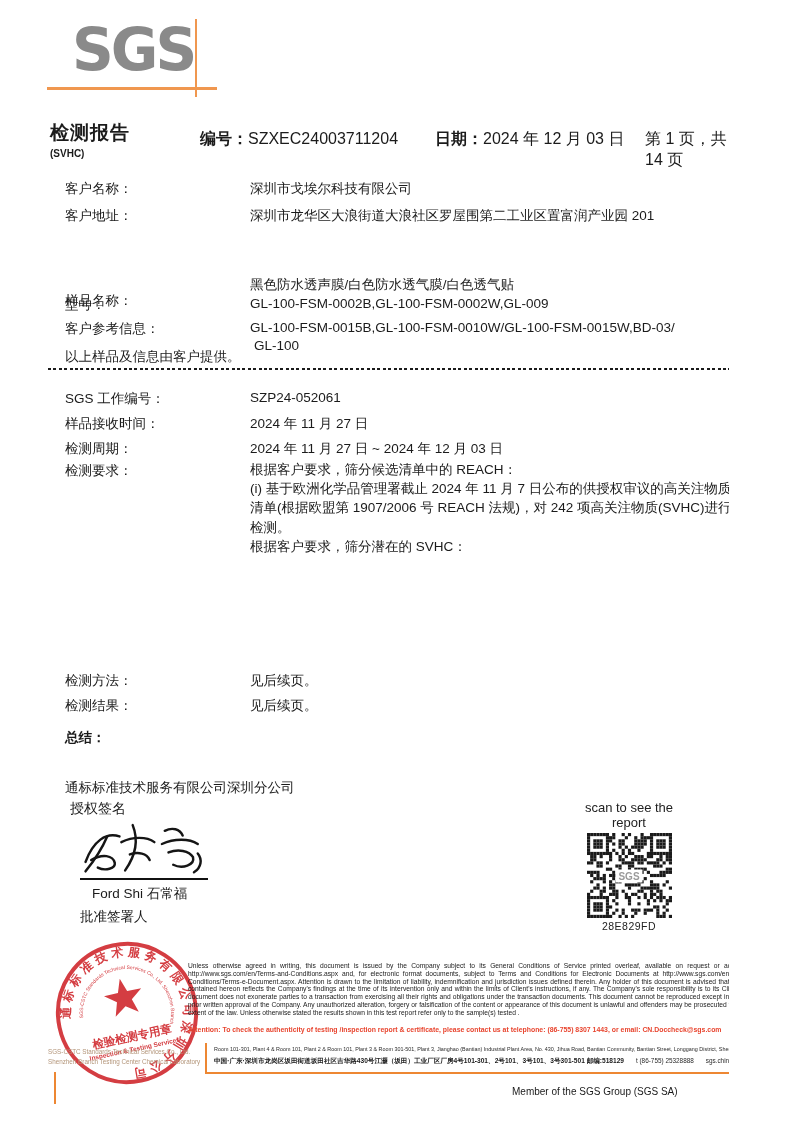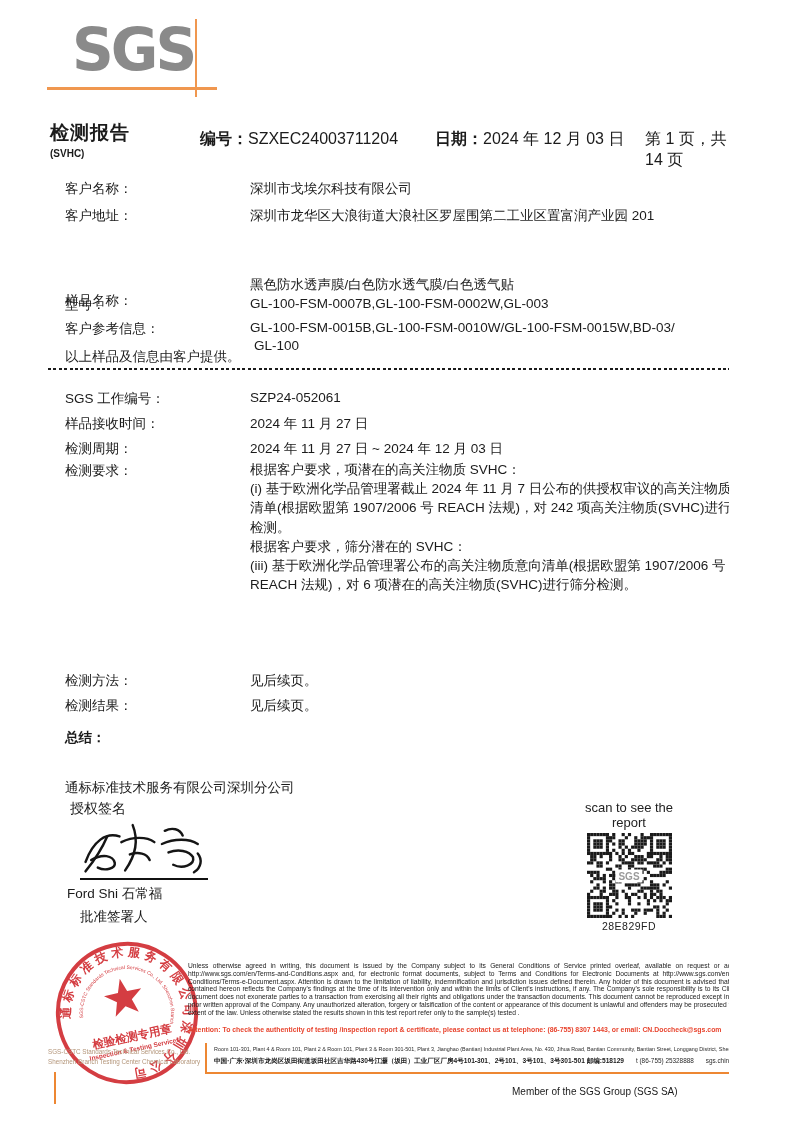--- a/index.html
+++ b/index.html
@@ -32,21 +32,21 @@
   .req-block { position:absolute; left:250px; top:460px; width:514px; font-size:13.5px; line-height:19.2px; }
   .req-block div { white-space:normal; }
 
   .summary-lbl { position:absolute; left:65px; top:729px; font-size:13.5px; font-weight:700; }
 
   .company-line { position:absolute; left:65px; top:779px; font-size:13.5px; }
   .auth-line { position:absolute; left:70px; top:800px; font-size:14px; }
 
   .sig-svg { position:absolute; left:78px; top:810px; }
   .sig-underline { position:absolute; left:80px; top:878px; width:128px; height:2px; background:#111; }
-  .signer-name { position:absolute; left:67px; top:885px; font-size:13.5px; }
+  .signer-name { position:absolute; left:92px; top:885px; font-size:13.5px; }
   .signer-role { position:absolute; left:80px; top:908px; font-size:13.5px; }
 
   
   .qr-block { position:absolute; left:580px; top:800px; width:98px; text-align:center; }
   .qr-caption { font-size:13px; color:#222; }
   .qr-box { position:relative; width:85px; height:85px; margin:3px auto 0; background:#fff; }
   .qr-box svg { display:block; }
   .qr-center { position:absolute; left:50%; top:50%; transform:translate(-50%,-50%);
                background:#fff; padding:1px 3px; font-size:10px; font-weight:700; color:#9a9a9a; }
   .qr-id { margin-top:2px; font-size:10.5px; letter-spacing:0.5px; color:#222; }
@@ -99,21 +99,21 @@
   </div>
 
   <div class="row" style="top:276px;margin-top:16px;">
     <span class="lbl">样品名称：</span>
   </div>
   <div class="col-val" style="top:276px;">黑色防水透声膜/白色防水透气膜/白色透气贴</div>
 
   <div class="row" style="top:296px;">
     <span class="lbl">型号：</span>
   </div>
-  <div class="col-val" style="top:296px;">GL-100-FSM-0007B,GL-100-FSM-0002W,GL-003</div>
+  <div class="col-val" style="top:296px;">GL-100-FSM-0002B,GL-100-FSM-0002W,GL-009</div>
 
   <div class="row" style="top:320px;">
     <span class="lbl">客户参考信息：</span>
   </div>
   <div class="col-val" style="top:320px;">GL-100-FSM-0015B,GL-100-FSM-0010W/GL-100-FSM-0015W,BD-03/</div>
   <div class="col-val" style="top:338px; left:254px;">GL-100</div>
 
   <div class="row" style="top:348px;">以上样品及信息由客户提供。</div>
 
   <div class="dashed"></div>
@@ -130,24 +130,23 @@
 
   <div class="row" style="top:440px;font-family:Liberation Mono, monospace;">
     <span class="lbl">检测周期：</span>
   </div>
   <div class="col-val" style="top:440px;">2024 年 11 月 27 日 ~ 2024 年 12 月 03 日</div>
 
   <div class="row" style="top:462px;">
     <span class="lbl">检测要求：</span>
   </div>
   <div class="req-block">
-    <div>根据客户要求，项潜在的高关注物质 SVHC：</div>
+    <div>根据客户要求，筛分候选清单中的 REACH：</div>
     <div>(i) 基于欧洲化学品管理署截止 2024 年 11 月 7 日公布的供授权审议的高关注物质候选清单(根据欧盟第 1907/2006 号 REACH 法规)，对 242 项高关注物质(SVHC)进行筛分检测。</div>
     <div>根据客户要求，筛分潜在的 SVHC：</div>
-    <div>(iii) 基于欧洲化学品管理署公布的高关注物质意向清单(根据欧盟第 1907/2006 号 REACH 法规)，对 6 项潜在的高关注物质(SVHC)进行筛分检测。</div>
   </div>
 
   <div class="row" style="top:672px;">
     <span class="lbl">检测方法：</span>
   </div>
   <div class="col-val" style="top:672px;">见后续页。</div>
 
   <div class="row" style="top:697px;">
     <span class="lbl">检测结果：</span>
   </div>

